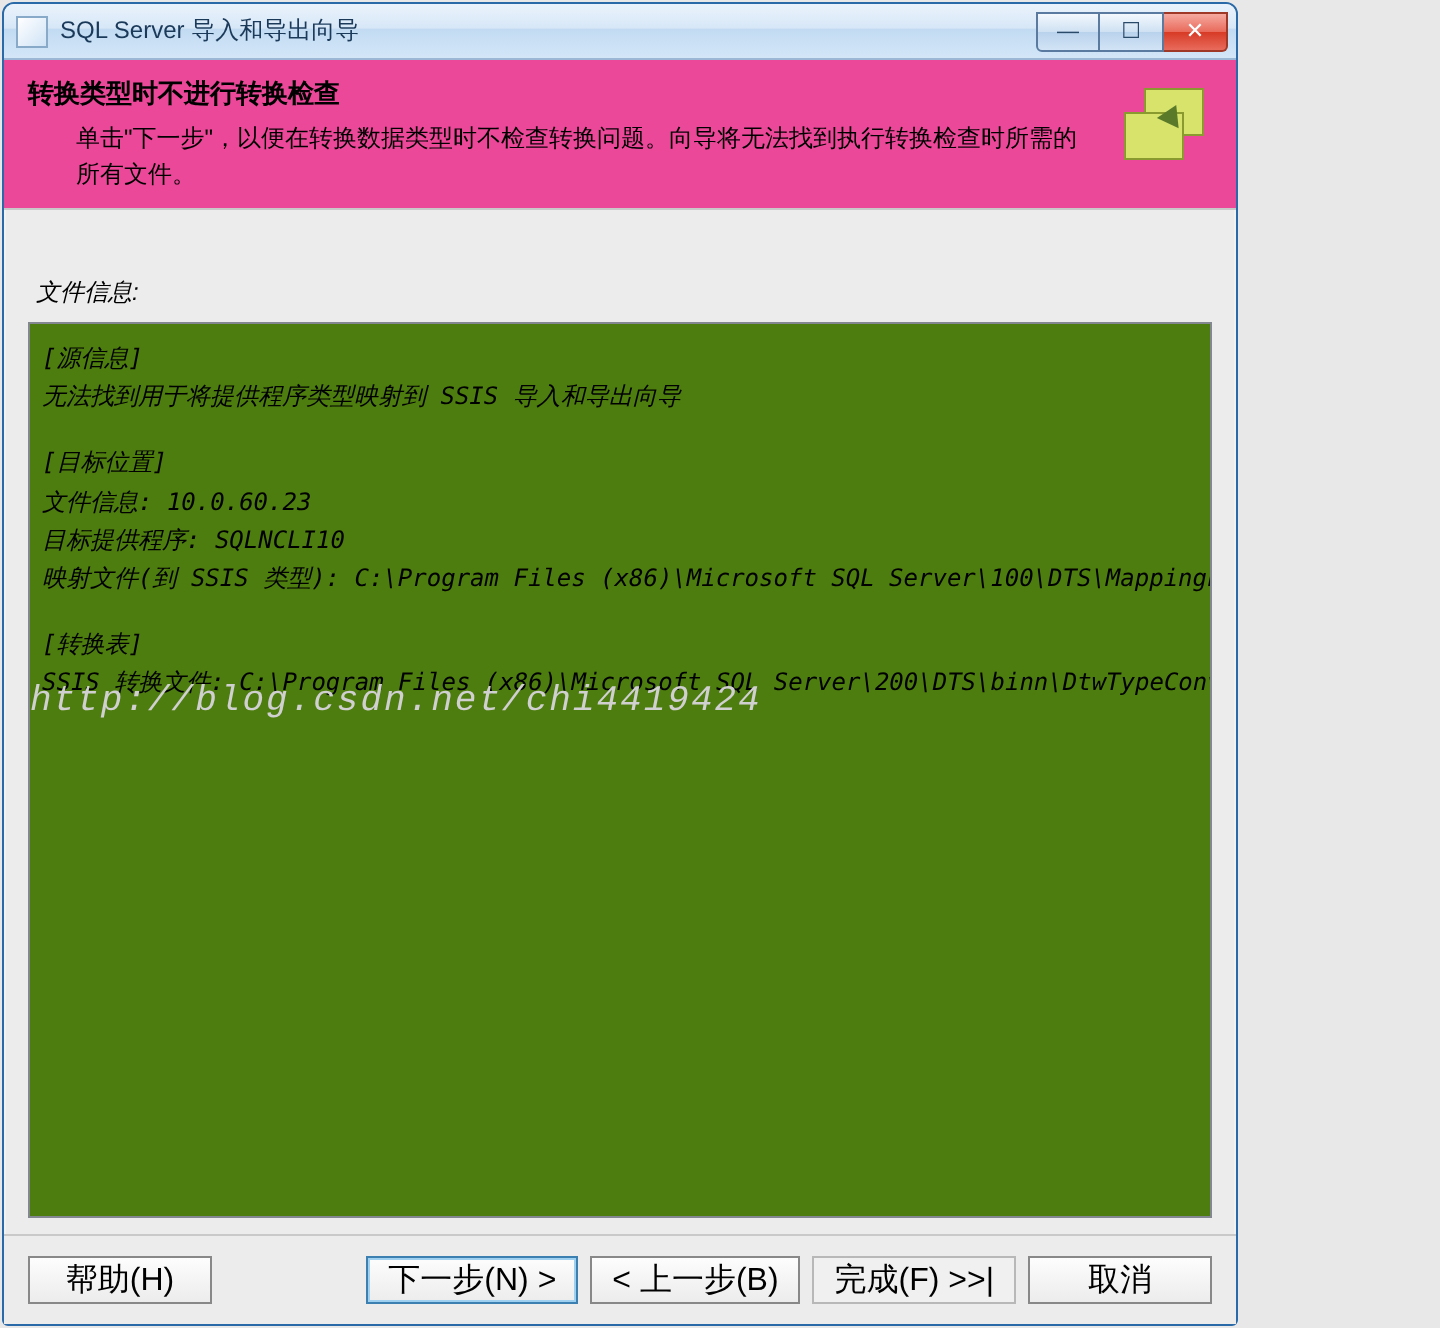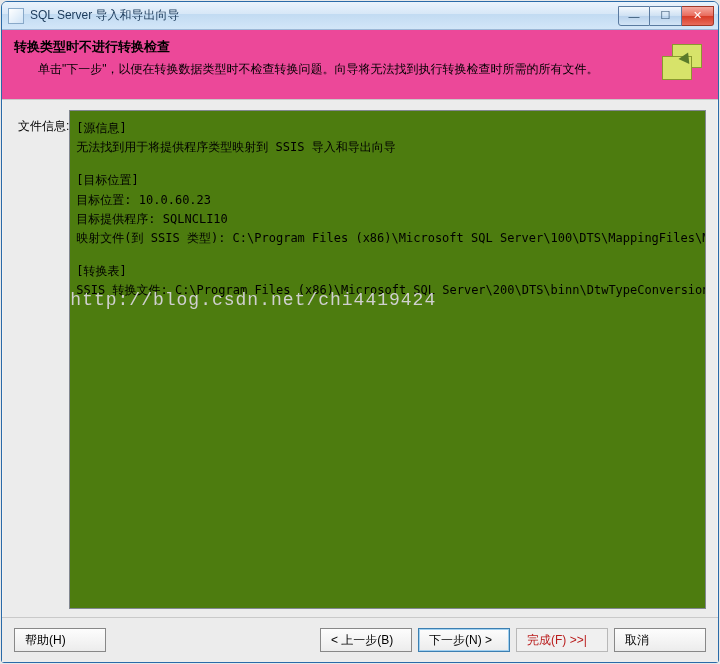--- a/index.html
+++ b/index.html
@@ -7,21 +7,21 @@
     margin: 0;
     background: #e8e8e8;
     font-family: "Microsoft YaHei", "SimSun", Tahoma, sans-serif;
     font-size: 12px;
     color: #000;
     width: 720px;
     height: 664px;
     overflow: hidden;
   }
   .window {
-    width: 718px;
+    width: 618px;
     height: 662px;
     border: 1px solid #2a6aa8;
     border-radius: 6px 6px 3px 3px;
     background: #ececec;
     box-shadow: 0 0 0 1px rgba(255,255,255,0.3) inset;
     display: flex;
     flex-direction: column;
     margin: 1px;
   }
   .titlebar {
@@ -79,24 +79,25 @@
   .header-icon .arr {
     position: absolute; top: 14px; left: 22px;
     width: 0; height: 0;
     border-left: 6px solid transparent;
     border-right: 6px solid transparent;
     border-bottom: 10px solid #5a7a2a;
     transform: rotate(25deg);
   }
   .body {
     flex: 1;
-    padding: 10px 12px 8px 12px;
-    display: flex;
-    flex-direction: row;
+    padding: 25px 12px 8px 12px;
+    display: flex;
+    flex-direction: column;
     overflow: hidden;
+    font-style: italic;
   }
   .file-info-label { margin: 8px 0 6px 4px; }
   .info-box {
     flex: 1;
     background: #4d7c0f;
     border: 1px solid #828790;
     padding: 8px 6px;
     font-family: "SimSun", monospace;
     font-size: 12px;
     line-height: 1.6;
@@ -122,31 +123,32 @@
     align-items: center;
     background: #ececec;
   }
   .footer .spacer { flex: 1; }
   .btn {
     height: 24px;
     min-width: 92px;
     padding: 0 10px;
     background: linear-gradient(to bottom,#fdfdfd,#ececec);
     border: 1px solid #888;
-    font-size: 12px;
+    font-size: 16px;
     font-family: inherit;
     cursor: pointer;
     margin-left: 6px;
     display: inline-flex;
     align-items: center;
+    justify-content: center;
     gap: 4px;
   }
   .btn.help { margin-left: 0; margin-right: auto; }
   .btn.default { border: 1px solid #3c7fb1; box-shadow: 0 0 0 1px #a0d0f0 inset; }
-  .btn.disabled { color: #b91c1c; border-color: #b8b8b8; background: #f0f0f0; cursor: default; }
+  .btn.disabled { color: #000000; border-color: #b8b8b8; background: #f0f0f0; cursor: default; }
 </style>
 </head>
 <body>
 
 <div class="window">
 
   <div class="titlebar">
     <div class="title-icon"></div>
     <div class="title-text">SQL Server 导入和导出向导</div>
     <div class="win-btns">
@@ -169,42 +171,42 @@
   </div>
 
   <div class="body">
     <div class="file-info-label">文件信息:</div>
 
     <div class="info-box">
       <p>[源信息]</p>
       <p>无法找到用于将提供程序类型映射到 SSIS 导入和导出向导</p>
       <div class="section-gap"></div>
       <p>[目标位置]</p>
-      <p>目标位置: 10.0.60.23</p>
+      <p>文件信息: 10.0.60.23</p>
       <p>目标提供程序: SQLNCLI10</p>
       <p>映射文件(到 SSIS 类型): C:\Program Files (x86)\Microsoft SQL Server\100\DTS\MappingFiles\MSSQLToSSIS10.XML</p>
       <div class="section-gap"></div>
       <p>[转换表]</p>
       <p>SSIS 转换文件: C:\Program Files (x86)\Microsoft SQL Server\200\DTS\binn\DtwTypeConversion.xml</p>
 
       <div class="watermark">http://blog.csdn.net/chi4419424</div>
     </div>
   </div>
 
   <div class="footer">
     <button class="btn help">
       <span>帮助(H)</span>
     </button>
     <div class="spacer"></div>
+    <button class="btn default">
+      <span>下一步(N) &gt;</span>
+    </button>
     <button class="btn">
       <span>&lt; 上一步(B)</span>
     </button>
-    <button class="btn default">
-      <span>下一步(N) &gt;</span>
-    </button>
     <button class="btn disabled">
       <span>完成(F) &gt;&gt;|</span>
     </button>
     <button class="btn">
       <span>取消</span>
     </button>
   </div>
 
 </div>
 

